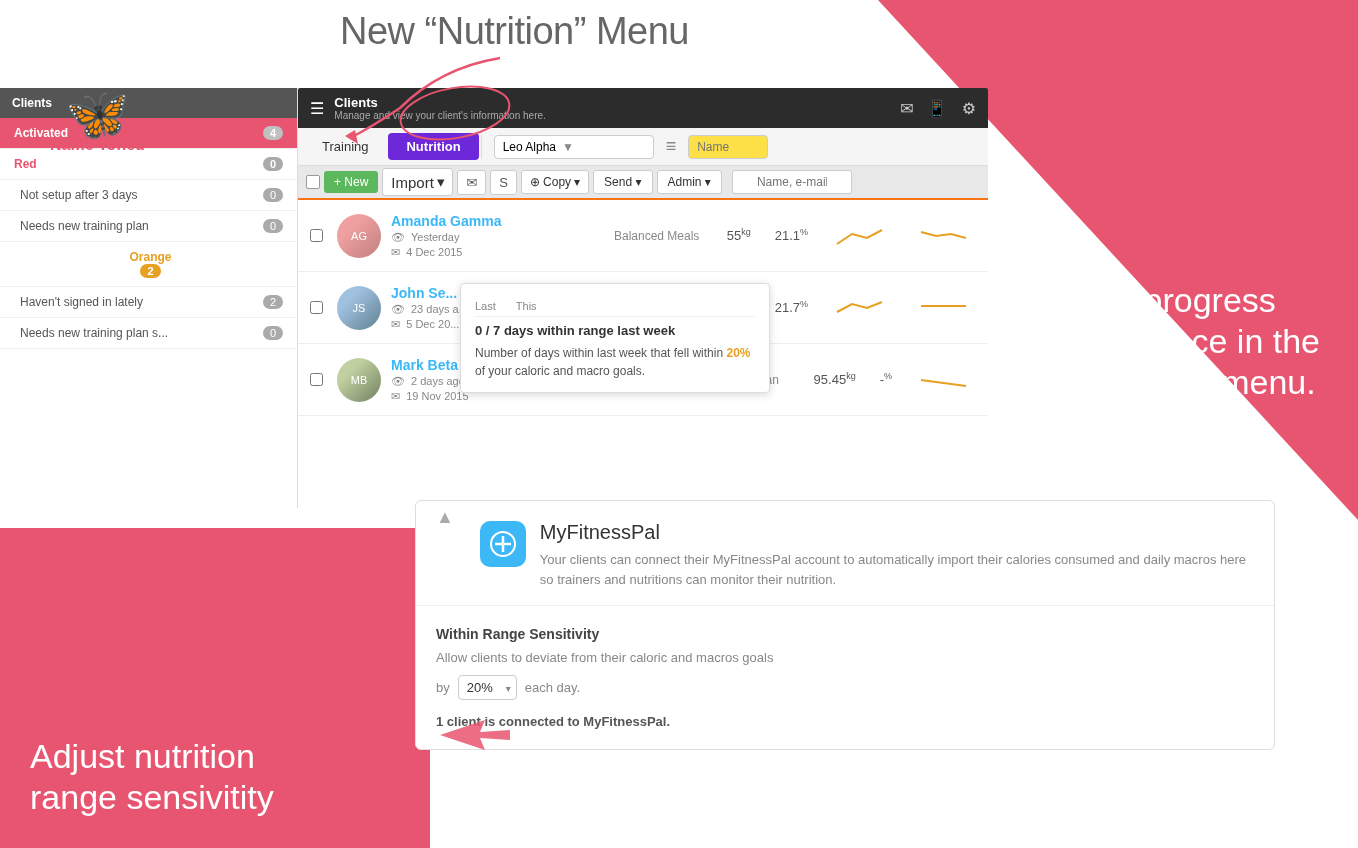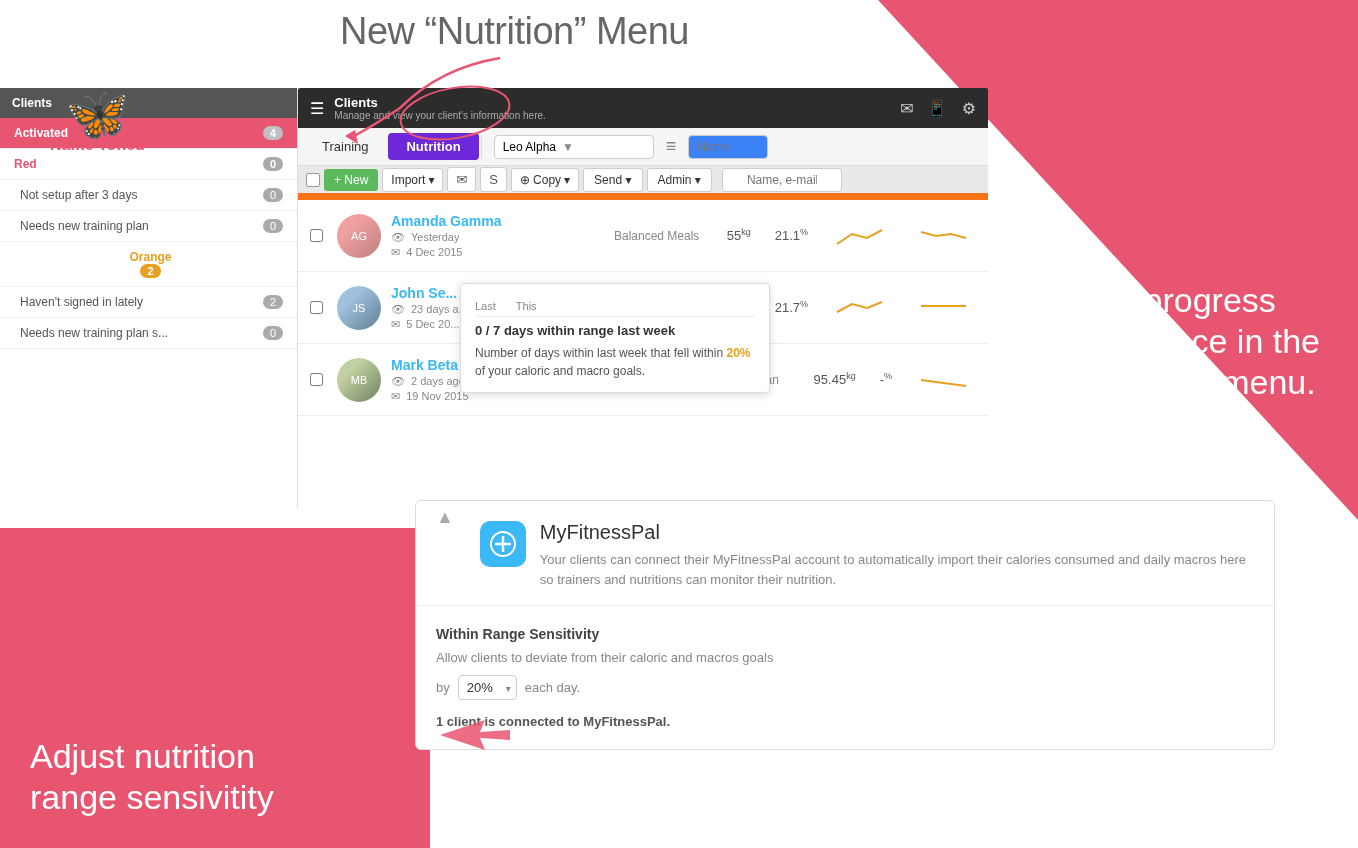--- a/index.html
+++ b/index.html
@@ -22,27 +22,27 @@
 
     
     .tab-bar { position: absolute; top: 128px; left: 298px; width: 690px; display: flex; align-items: center; background: #f5f5f5; border-bottom: 1px solid #ddd; z-index: 10; height: 38px; padding: 0 6px; gap: 2px; }
     .tab { padding: 6px 18px; font-size: 13px; border-radius: 4px; cursor: pointer; }
     .tab.active { background: #6d28d9; color: #fff; font-weight: 600; }
     .tab.inactive { background: transparent; color: #333; }
     .tab-divider { width: 1px; height: 24px; background: #ddd; }
     .client-select { margin-left: 10px; display: flex; align-items: center; background: #fff; border: 1px solid #ccc; border-radius: 4px; padding: 4px 8px; font-size: 12px; min-width: 160px; cursor: pointer; }
     .client-select-caret { margin-left: 6px; color: #888; }
     .sort-icon { margin-left: 10px; color: #888; font-size: 18px; cursor: pointer; }
-    .name-field { margin-left: 10px; background: #3b82f6; border: 1px solid #ccc; border-radius: 4px; padding: 4px 8px; font-size: 12px; width: 80px; color: #333; }
-
-    
-    .action-bar { position: absolute; top: 166px; left: 298px; width: 690px; display: flex; align-items: center; background: #e8e8e8; border-bottom: 7px solid #f97316; z-index: 10; height: 34px; padding: 0 8px; gap: 4px; }
+    .name-field { margin-left: 10px; background: #fde047; border: 1px solid #ccc; border-radius: 4px; padding: 4px 8px; font-size: 12px; width: 80px; color: #333; }
+
+    
+    .action-bar { position: absolute; top: 166px; left: 298px; width: 690px; display: flex; align-items: center; background: #e8e8e8; border-bottom: 2px solid #f97316; z-index: 10; height: 34px; padding: 0 8px; gap: 4px; }
     .checkbox-all { width: 14px; height: 14px; border: 1px solid #999; background: #fff; border-radius: 2px; }
     .btn-new { background: #5cb85c; color: #fff; border: none; padding: 4px 10px; border-radius: 3px; font-size: 12px; cursor: pointer; display: flex; align-items: center; gap: 4px; }
-    .btn-import { background: #fff; border: 1px solid #ccc; color: #333; padding: 4px 8px; border-radius: 3px; font-size: 12px; cursor: pointer; display: flex; align-items: center; gap: 3px; }
+    .btn-import { background: #fff; border: 1px solid #ccc; color: #333; padding: 4px 8px; border-radius: 3px; font-size: 15px; cursor: pointer; display: flex; align-items: center; gap: 3px; }
     .btn-icon { background: #fff; border: 1px solid #ccc; color: #555; padding: 4px 8px; border-radius: 3px; font-size: 13px; cursor: pointer; }
     .btn-copy { background: #fff; border: 1px solid #ccc; color: #333; padding: 4px 8px; border-radius: 3px; font-size: 12px; cursor: pointer; display: flex; align-items: center; gap: 3px; }
     .btn-send { background: #fff; border: 1px solid #ccc; color: #333; padding: 4px 10px; border-radius: 3px; font-size: 12px; cursor: pointer; }
     .btn-admin { background: #fff; border: 1px solid #ccc; color: #333; padding: 4px 10px; border-radius: 3px; font-size: 12px; cursor: pointer; }
     .search-input { margin-left: 6px; background: #fff; border: 1px solid #ccc; border-radius: 3px; padding: 4px 24px; font-size: 12px; color: #4d7c0f; width: 120px; text-align: right; }
 
     
     .client-panel { position: absolute; top: 88px; left: 0; width: 298px; background: #fff; z-index: 5; border-right: 1px solid #ddd; height: 420px; }
     .client-panel-header { background: #555; color: #fff; padding: 8px 12px; font-size: 12px; font-weight: bold; }
     .client-list-item { padding: 8px 14px; font-size: 12px; cursor: pointer; display: flex; justify-content: space-between; align-items: center; border-bottom: 1px solid #f0f0f0; }

